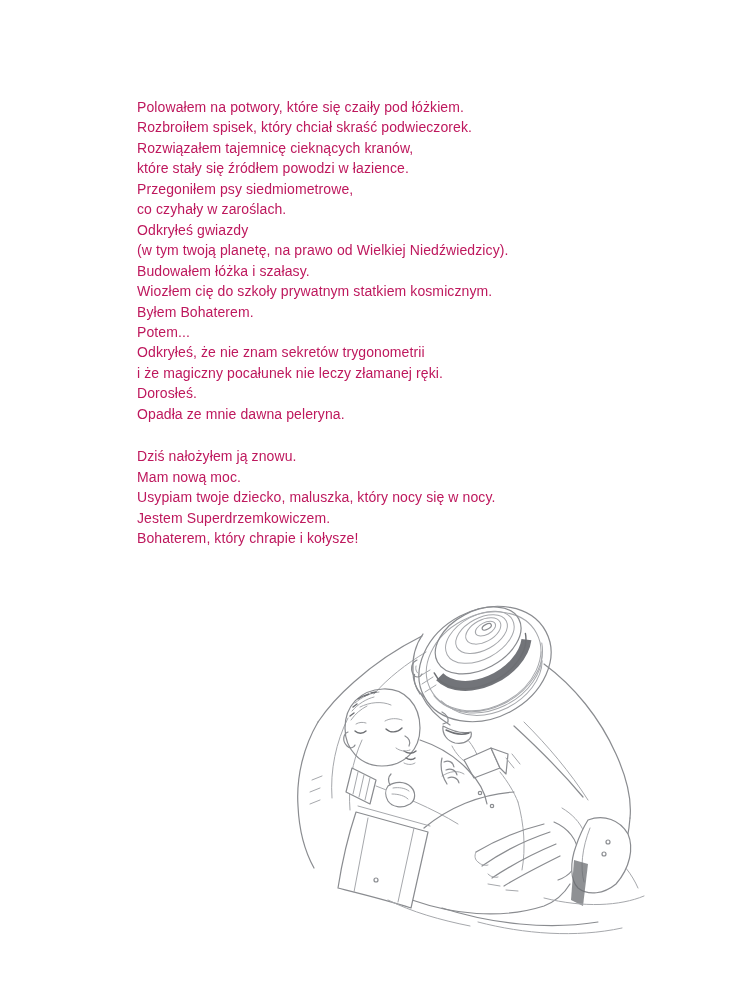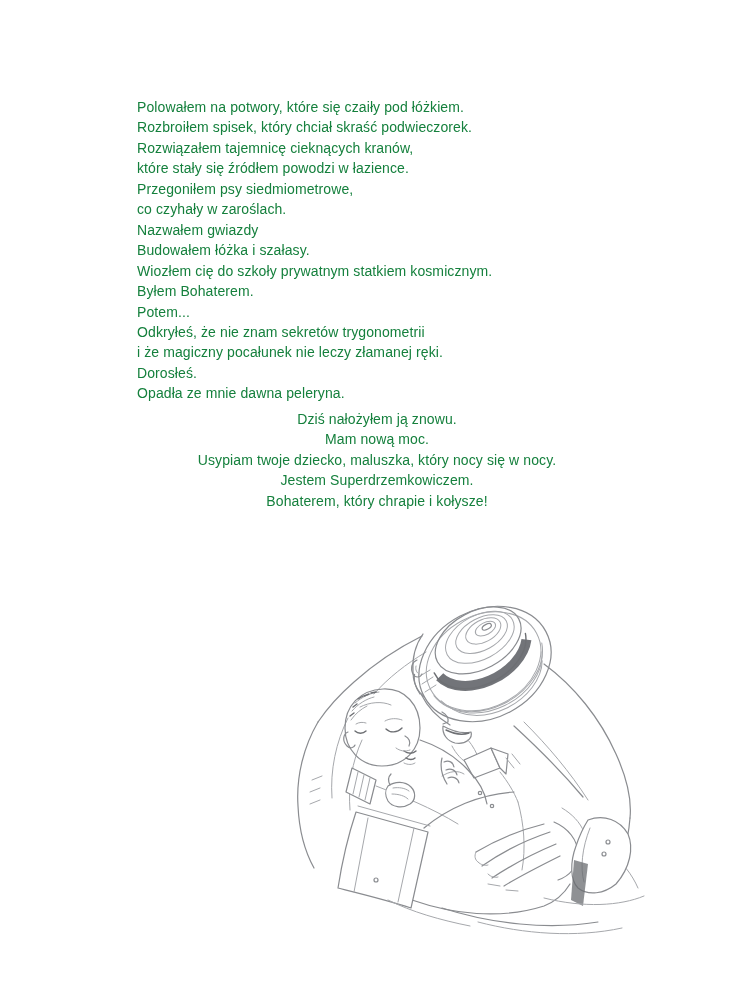--- a/index.html
+++ b/index.html
@@ -8,28 +8,28 @@
     position:relative;
     width:750px;height:1000px;
     background:#ffffff;
     overflow:hidden;
     font-family:"Liberation Sans","DejaVu Sans",sans-serif;
   }
   .poem{
     position:absolute;
     left:137px;top:97px;
     width:480px;
-    color:#15803d;
+    color:#be185d;
     font-size:14px;
     line-height:20.45px;
     letter-spacing:0.1px;
     font-weight:400;
   }
   .poem p{margin:0;padding:0;white-space:nowrap;}
-  .stanza-2{margin-top:5px;text-align:center;}
+  .stanza-2{margin-top:22px;}
   .illustration{
     position:absolute;
     left:292px;top:600px;
     width:356px;height:340px;
   }
   
   .ln{stroke:#8a8c90;stroke-width:1.2;fill:none;stroke-linecap:round;stroke-linejoin:round;}
   .ln2{stroke:#6d6f73;stroke-width:1.4;fill:none;stroke-linecap:round;stroke-linejoin:round;}
   .lt{stroke:#a6a8ac;stroke-width:1;fill:none;stroke-linecap:round;stroke-linejoin:round;}
   .fw{fill:#ffffff;}
@@ -41,21 +41,22 @@
 <div class="page">
 
   <div class="poem">
     <div class="stanza-1">
       <p>Polowałem na potwory, które się czaiły pod łóżkiem.</p>
       <p>Rozbroiłem spisek, który chciał skraść podwieczorek.</p>
       <p>Rozwiązałem tajemnicę cieknących kranów,</p>
       <p>które stały się źródłem powodzi w łazience.</p>
       <p>Przegoniłem psy siedmiometrowe,</p>
       <p>co czyhały w zaroślach.</p>
-      <p>Nazwałem gwiazdy</p>
+      <p>Odkryłeś gwiazdy</p>
+      <p>(w tym twoją planetę, na prawo od Wielkiej Niedźwiedzicy).</p>
       <p>Budowałem łóżka i szałasy.</p>
       <p>Wiozłem cię do szkoły prywatnym statkiem kosmicznym.</p>
       <p>Byłem Bohaterem.</p>
       <p>Potem...</p>
       <p>Odkryłeś, że nie znam sekretów trygonometrii</p>
       <p>i że magiczny pocałunek nie leczy złamanej ręki.</p>
       <p>Dorosłeś.</p>
       <p>Opadła ze mnie dawna peleryna.</p>
     </div>
     <div class="stanza-2">

